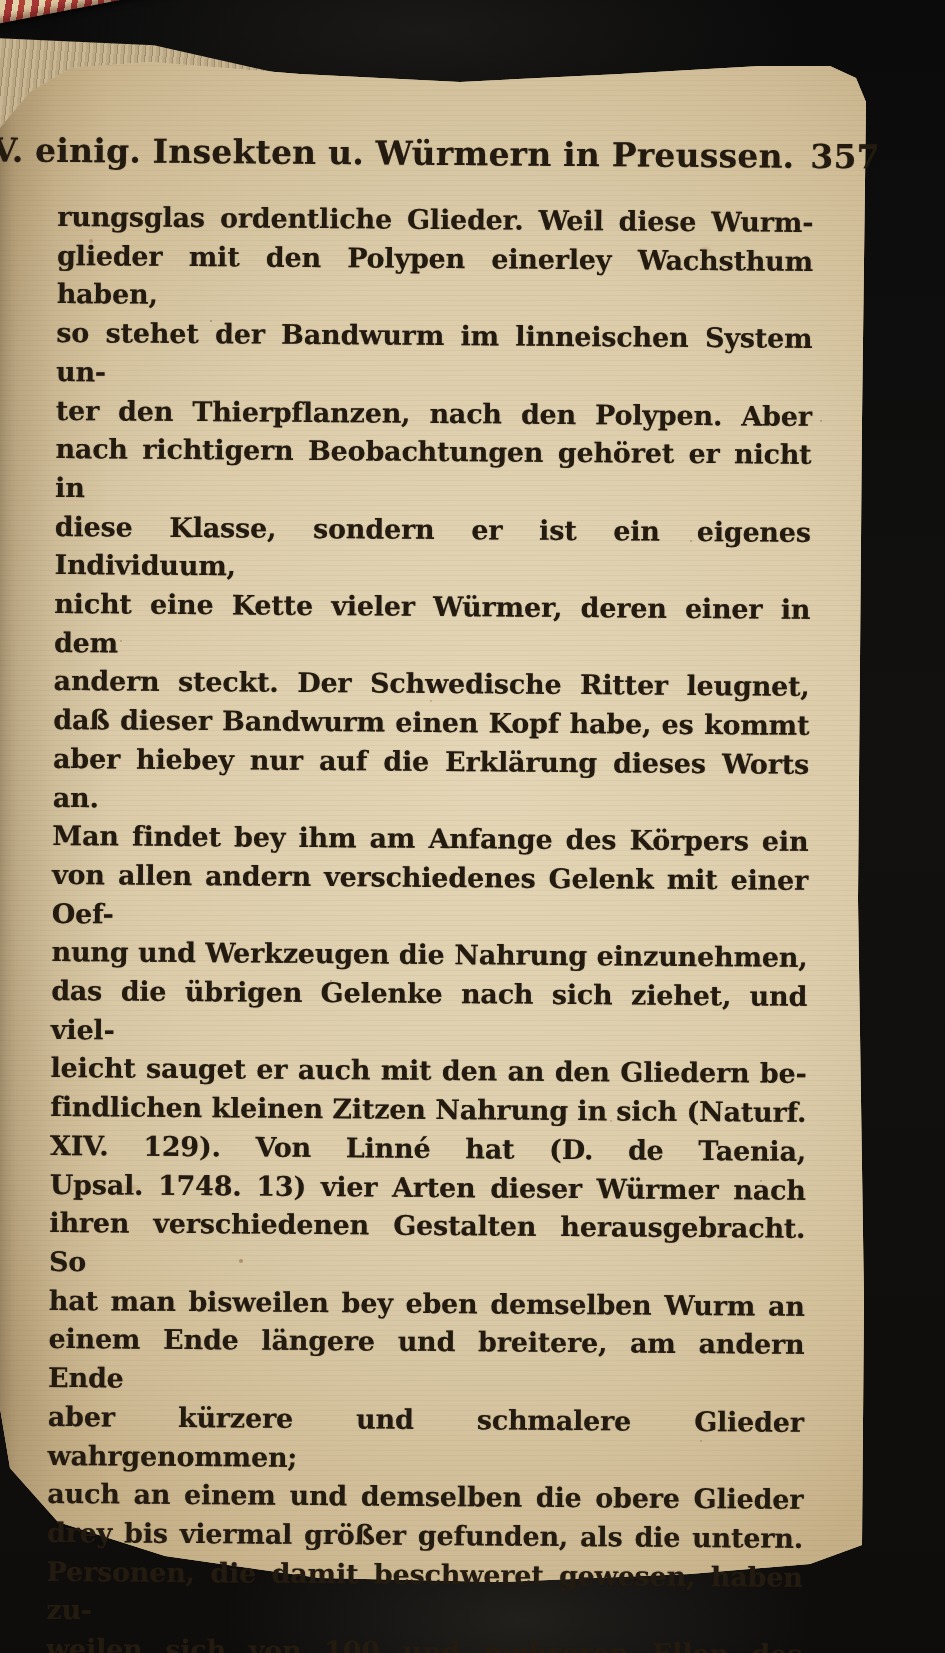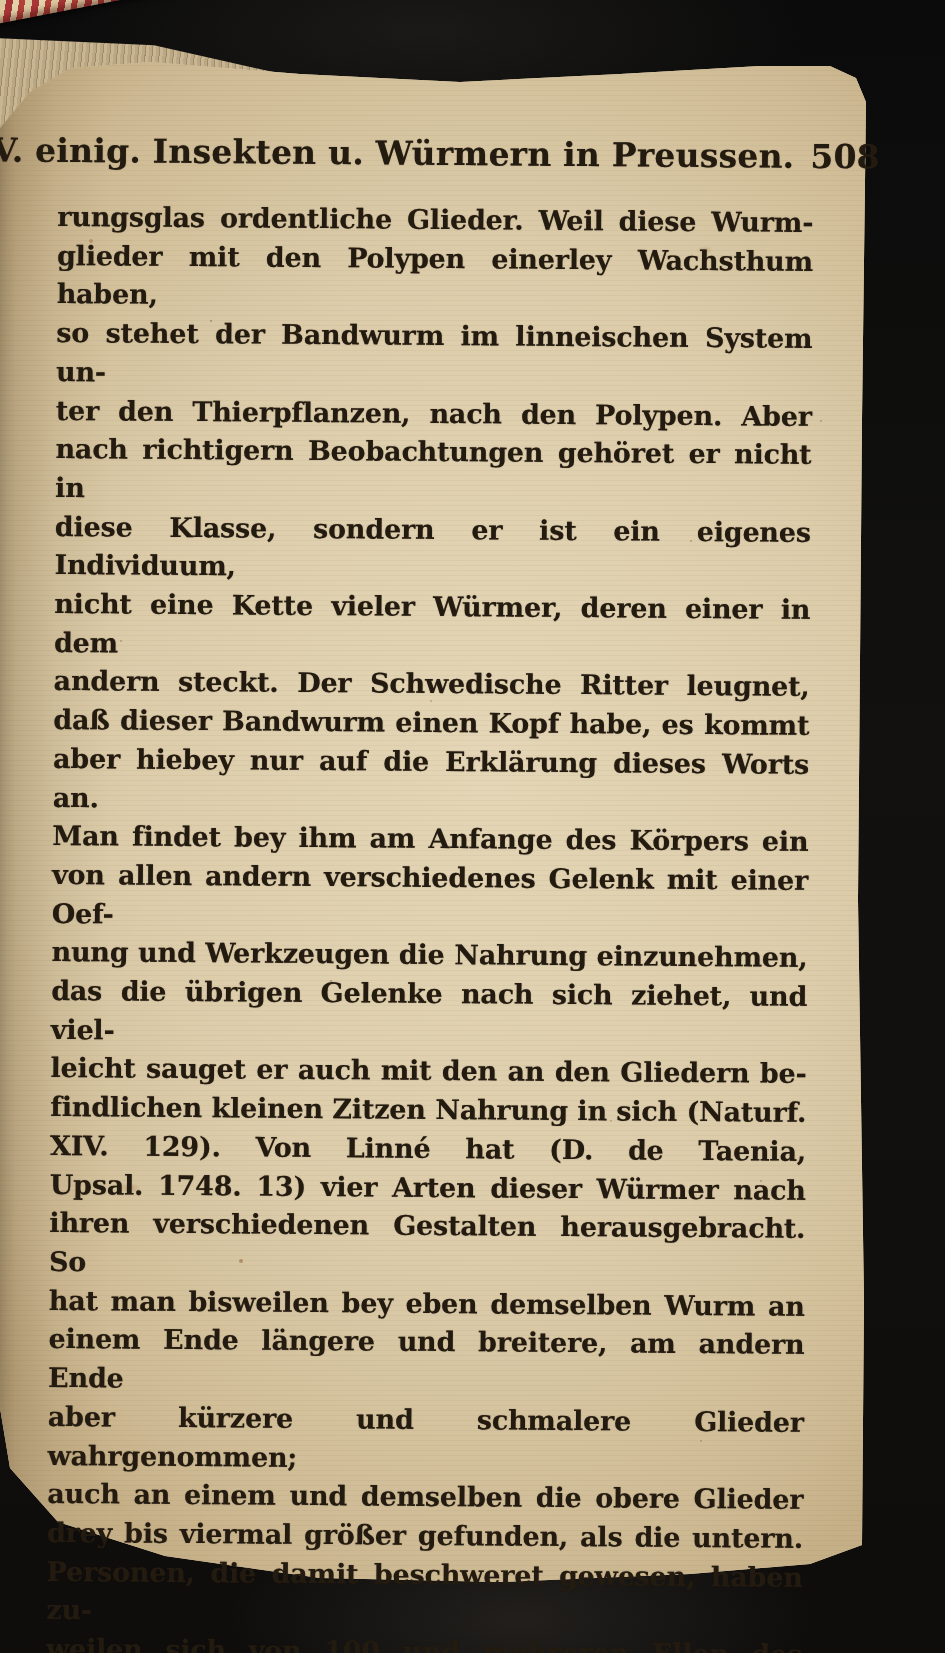--- a/index.html
+++ b/index.html
@@ -71,21 +71,21 @@
 <div class="scene">
   <div class="edge-stack"></div>
   <div class="paper">
     <div class="speckles"></div>
   </div>
   <div class="headband"></div>
 
   <div class="text-block">
     <div class="running-head">
       <span>V. einig. Insekten u. Würmern in Preussen.</span>
-      <span>508</span>
+      <span>357</span>
     </div>
 
     <div class="body-text">
         <div class="body-line">rungsglas ordentliche Glieder.  Weil diese Wurm-</div>
         <div class="body-line">glieder mit den Polypen einerley Wachsthum haben,</div>
         <div class="body-line">so stehet der Bandwurm im linneischen System un-</div>
         <div class="body-line">ter den Thierpflanzen, nach den Polypen.  Aber</div>
         <div class="body-line">nach richtigern Beobachtungen gehöret er nicht in</div>
         <div class="body-line">diese Klasse, sondern er ist ein eigenes Individuum,</div>
         <div class="body-line">nicht eine Kette vieler Würmer, deren einer in dem</div>

